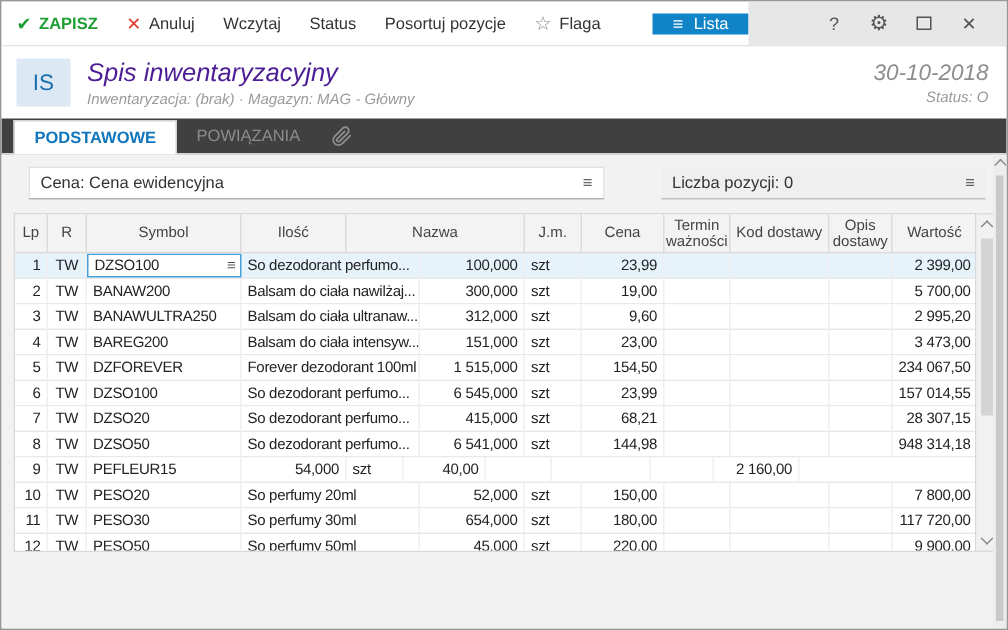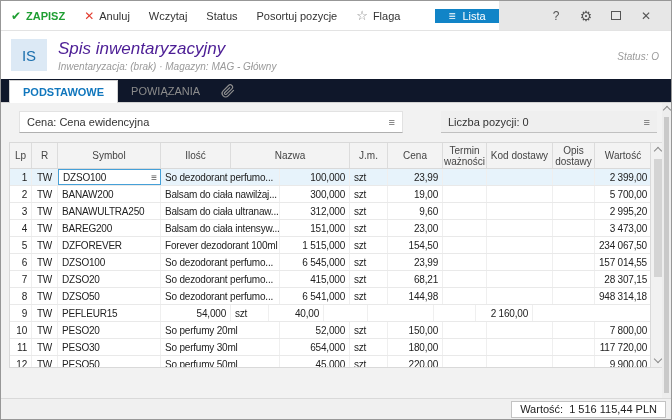--- a/index.html
+++ b/index.html
@@ -32,21 +32,21 @@
   .badge { width: 36px; height: 32px; background: #dce9f5; color: #1a6fad; font-weight: normal;
            font-size: 15px; display: flex; align-items: center; justify-content: center; margin-right: 11px; }
   .title-block { flex: 1; min-width: 0; }
   .doc-title { font-size: 17px; font-style: italic; color: #4c1d95; }
   .doc-subtitle { font-size: 10px; font-style: italic; color: #9a9a9a; margin-top: 2px; }
   .header-right { text-align: right; }
   .doc-date { font-size: 15px; font-style: italic; color: #8d8d8d; }
   .doc-status { font-size: 10px; font-style: italic; color: #9a9a9a; margin-top: 3px; }
 
   
-  .tabstrip { flex: 0 0 23px; background: #0f172a; display: flex; align-items: flex-end;
+  .tabstrip { flex: 0 0 23px; background: #404040; display: flex; align-items: flex-end;
               padding-left: 8px; border-bottom: 1px solid #d2d2d2; }
   .tab { height: 23px; display: flex; align-items: center; padding: 0 13px; font-size: 11px;
          color: #8c8c8c; cursor: default; }
   .tab.active { background: #fff; color: #1177bd; font-weight: bold;
                 border: 1px solid #d2d2d2; border-bottom: none; margin-bottom: -1px; }
   .paperclip { display: flex; align-items: center; height: 23px; padding: 0 8px; }
 
   
   .content { flex: 1; background: #f2f2f2; position: relative; padding: 8px 0 0 8px; overflow: hidden; }
   .section-title { color: #1177bd; font-weight: bold; font-size: 11px; margin: 4px 0 14px 2px; letter-spacing: 0.2px; }
@@ -132,20 +132,21 @@
     </div>
   </div>
 
   <div class="doc-header">
     <div class="badge">IS</div>
     <div class="title-block">
       <div class="doc-title">Spis inwentaryzacyjny</div>
       <div class="doc-subtitle">Inwentaryzacja: (brak)   ·   Magazyn: MAG - Główny</div>
     </div>
     <div class="header-right">
+      <div class="doc-date">30-10-2018</div>
       <div class="doc-status">Status: O</div>
     </div>
   </div>
 
   <div class="tabstrip">
     <div class="tab active">PODSTAWOWE</div>
     <div class="tab">POWIĄZANIA</div>
     <div class="paperclip">
       <svg width="14" height="14" viewBox="0 0 24 24">
         <path d="M21.4 11.05l-9.19 9.19a6 6 0 0 1-8.49-8.49l9.19-9.19a4 4 0 0 1 5.66 5.66l-9.2 9.19a2 2 0 0 1-2.83-2.83l8.49-8.48" fill="none" stroke="#8f8f8f" stroke-width="2" stroke-linecap="round" stroke-linejoin="round"></path>
@@ -349,20 +350,14 @@
         <span class="chev chev-down"></span>
       </div>
     </div>
 
     <div class="panel-scrollbar">
       <span class="chev chev-up"></span>
       <span class="panel-thumb"></span>
     </div>
   </div>
 
-  <div class="statusbar">
-    <div class="total-box">
-      <span>Wartość:</span>
-      <span>1 516 115,44 PLN</span>
-    </div>
-  </div>
 
 </div>
 
 </body></html>

